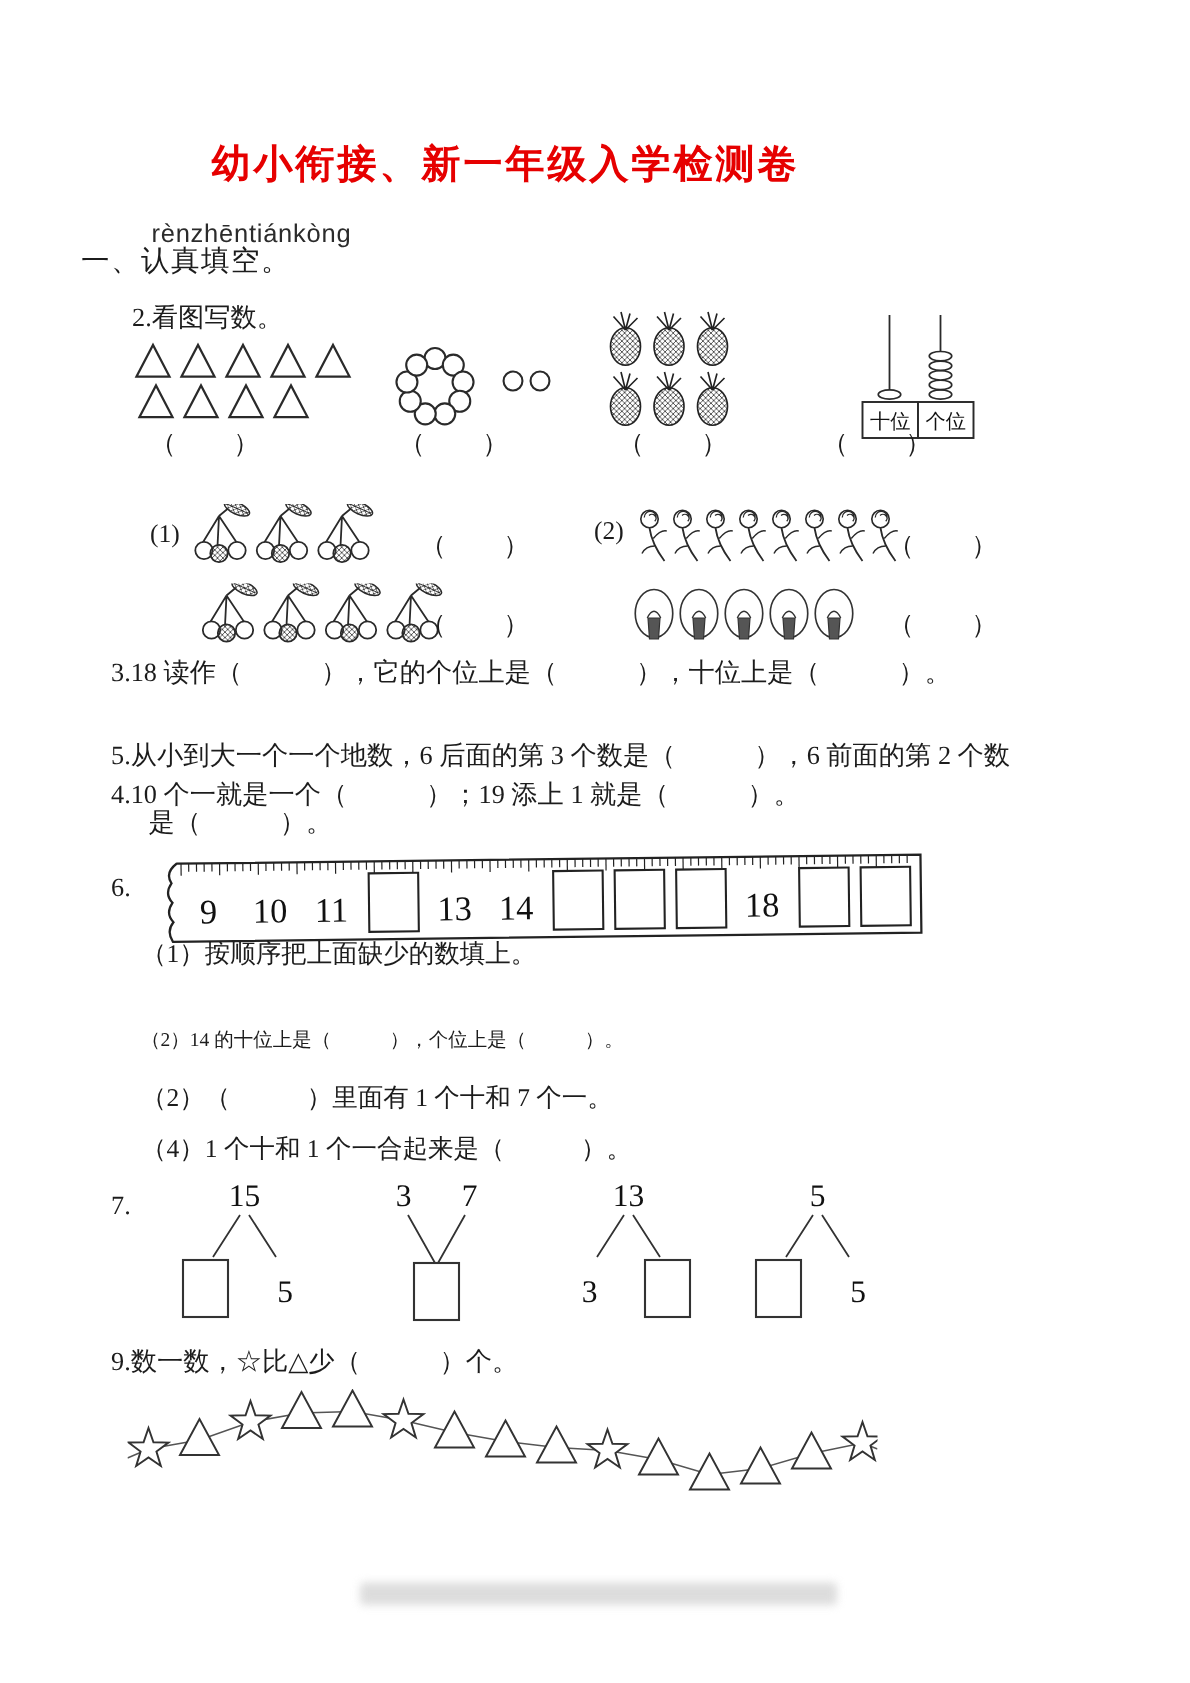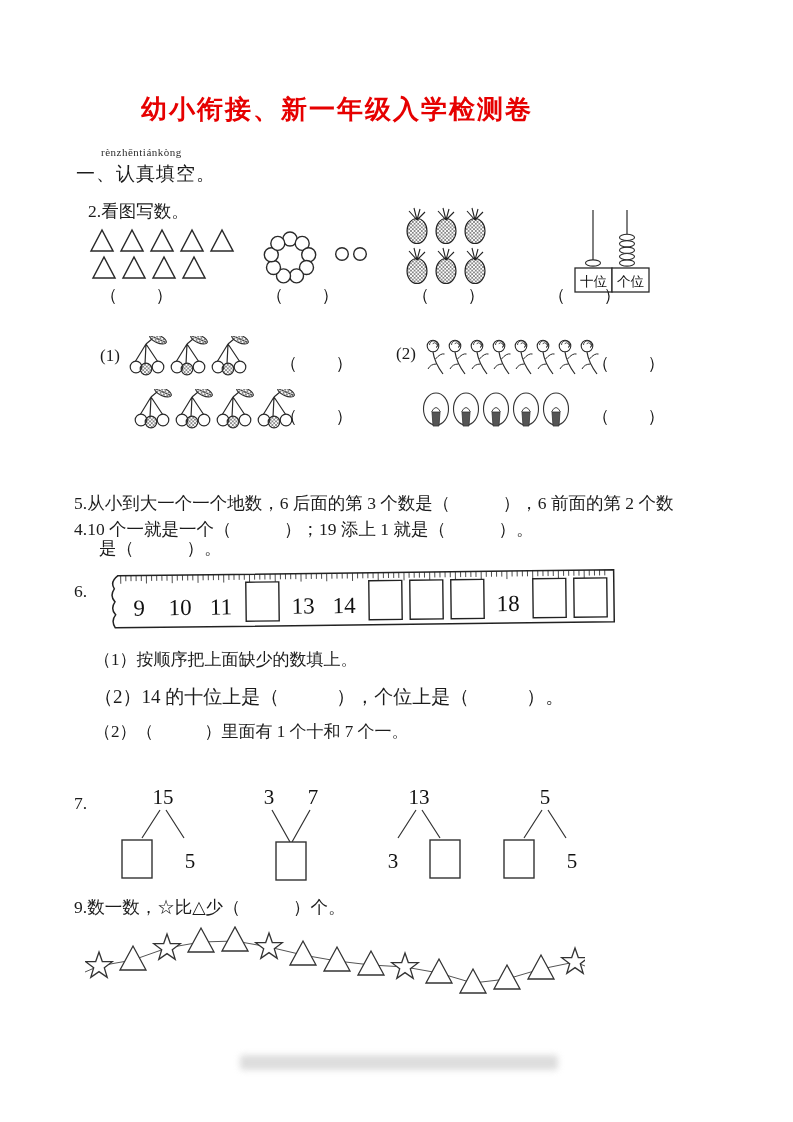--- a/index.html
+++ b/index.html
@@ -13,25 +13,25 @@
   }
   .title{
     position:absolute;left:0;top:92px;width:100%;
     text-align:center;
     font-family:"Liberation Sans","DejaVu Sans",sans-serif;
     font-weight:800;font-size:26px;letter-spacing:2px;
     color:#e60000;
   }
   .pinyin{
     position:absolute;left:101px;top:146px;
-    font-family:Liberation Serif, serif;
-    font-size:11px;color:#2b2b2b;letter-spacing:0.5px;
+    font-family:Liberation Sans, sans-serif;
+    font-size:17px;color:#2b2b2b;letter-spacing:0.5px;
   }
   .section-heading{
-    position:absolute;left:76px;top:161px;
+    position:absolute;left:54px;top:161px;
     font-size:19px;letter-spacing:1px;
   }
   .qline{position:absolute;font-size:17.5px;white-space:nowrap;}
   .qtag{position:absolute;font-size:17px;}
   .blank{position:absolute;font-size:17.5px;letter-spacing:1px;}
   .fig{position:absolute;line-height:0;}
   .ruler-fig{transform:rotate(-0.7deg);transform-origin:left center;}
   .watermark{
     position:absolute;left:240px;top:1055px;width:318px;height:15px;
     background:#d7d7d7;border-radius:3px;
@@ -233,20 +233,21 @@
         <polygon points="72,23 80,23 79,37 73,37" fill="#555" stroke="#333" stroke-width="0.8"></polygon>
         <ellipse cx="106" cy="20" rx="12.5" ry="16" fill="#fff" stroke="#333" stroke-width="1.1"></ellipse>
         <path d="M101.5,23 q4.5,-9 9,0" fill="none" stroke="#333" stroke-width="0.9"></path>
         <polygon points="102,23 110,23 109,37 103,37" fill="#555" stroke="#333" stroke-width="0.8"></polygon>
         <ellipse cx="136" cy="20" rx="12.5" ry="16" fill="#fff" stroke="#333" stroke-width="1.1"></ellipse>
         <path d="M131.5,23 q4.5,-9 9,0" fill="none" stroke="#333" stroke-width="0.9"></path>
         <polygon points="132,23 140,23 139,37 133,37" fill="#555" stroke="#333" stroke-width="0.8"></polygon>
       </svg></div>
   <span class="blank" style="left:592px;top:404px;">（　　）</span>
 
+  <div class="qline" style="left:74px;top:436px;">3.18 读作（　　　），它的个位上是（　　　），十位上是（　　　）。</div>
   <div class="qline" style="left:74px;top:469px;margin-top:48px;">4.10 个一就是一个（　　　）；19 添上 1 就是（　　　）。</div>
   <div class="qline" style="left:74px;top:491px;">5.从小到大一个一个地数，6 后面的第 3 个数是（　　　），6 前面的第 2 个数</div>
   <div class="qline" style="left:99px;top:536px;">是（　　　）。</div>
 
   <div class="qline" style="left:74px;top:581px;">6.</div>
   <div class="fig ruler-fig" style="left:104px;top:571px;"><svg width="516" height="64" viewBox="0 0 516 64" xmlns="http://www.w3.org/2000/svg">
         <path d="M14,5 L510,5 L510,57 L11,57 q-4.5,-7 0.5,-13 q-5.5,-6 -0.5,-13 q-5.5,-6 -0.5,-13 q-4.5,-7 3.5,-13 z" fill="#fff" stroke="#222" stroke-width="1.5"></path>
         <line x1="17.0" y1="5" x2="17.0" y2="13" stroke="#222" stroke-width="0.8"></line>
         <line x1="22.1" y1="5" x2="22.1" y2="10.5" stroke="#222" stroke-width="0.8"></line>
         <line x1="27.3" y1="5" x2="27.3" y2="10.5" stroke="#222" stroke-width="0.8"></line>
@@ -348,23 +349,24 @@
         <rect x="142" y="13" width="33" height="39" fill="#fff" stroke="#222" stroke-width="1.4"></rect>
         <text x="199" y="45" font-size="23" text-anchor="middle" fill="#111">13</text>
         <text x="240" y="45" font-size="23" text-anchor="middle" fill="#111">14</text>
         <rect x="265" y="13" width="33" height="39" fill="#fff" stroke="#222" stroke-width="1.4"></rect>
         <rect x="306" y="13" width="33" height="39" fill="#fff" stroke="#222" stroke-width="1.4"></rect>
         <rect x="347" y="13" width="33" height="39" fill="#fff" stroke="#222" stroke-width="1.4"></rect>
         <text x="404" y="45" font-size="23" text-anchor="middle" fill="#111">18</text>
         <rect x="429" y="13" width="33" height="39" fill="#fff" stroke="#222" stroke-width="1.4"></rect>
         <rect x="470" y="13" width="33" height="39" fill="#fff" stroke="#222" stroke-width="1.4"></rect>
       </svg></div>
-  <div class="qline" style="left:94px;top:648px;font-size:17px;font-family:Liberation Serif, serif;">（1）按顺序把上面缺少的数填上。</div>
-  <div class="qline" style="left:94px;top:684px;font-size:19px;">（2）14 的十位上是（　　　），个位上是（　　　）。</div>
+  <div class="qline" style="left:94px;top:624px;font-size:17px;font-family:Liberation Serif, serif;">（1）按顺序把上面缺少的数填上。</div>
+  <div class="qline" style="left:94px;top:684px;font-size:13px;">（2）14 的十位上是（　　　），个位上是（　　　）。</div>
   <div class="qline" style="left:94px;top:720px;font-size:17px;">（2）（　　　）里面有 1 个十和 7 个一。</div>
+  <div class="qline" style="left:94px;top:754px;font-size:17px;">（4）1 个十和 1 个一合起来是（　　　）。</div>
 
   <div class="qline" style="left:74px;top:793px;">7.</div>
   <div class="fig" style="left:105px;top:786px;"><svg width="522" height="100" viewBox="0 0 522 100" xmlns="http://www.w3.org/2000/svg">
         <text x="58" y="18" font-size="21" text-anchor="middle" fill="#111">15</text>
         <path d="M55,24 L37,52 M61,24 L79,52" stroke="#333" stroke-width="1.2" fill="none"></path>
         <rect x="17" y="54" width="30" height="38" fill="#fff" stroke="#333" stroke-width="1.4"></rect>
         <text x="85" y="82" font-size="21" text-anchor="middle" fill="#111">5</text>
         <text x="164" y="18" font-size="21" text-anchor="middle" fill="#111">3</text>
         <text x="208" y="18" font-size="21" text-anchor="middle" fill="#111">7</text>
         <path d="M167,24 L185,56 M205,24 L187,56" stroke="#333" stroke-width="1.2" fill="none"></path>

